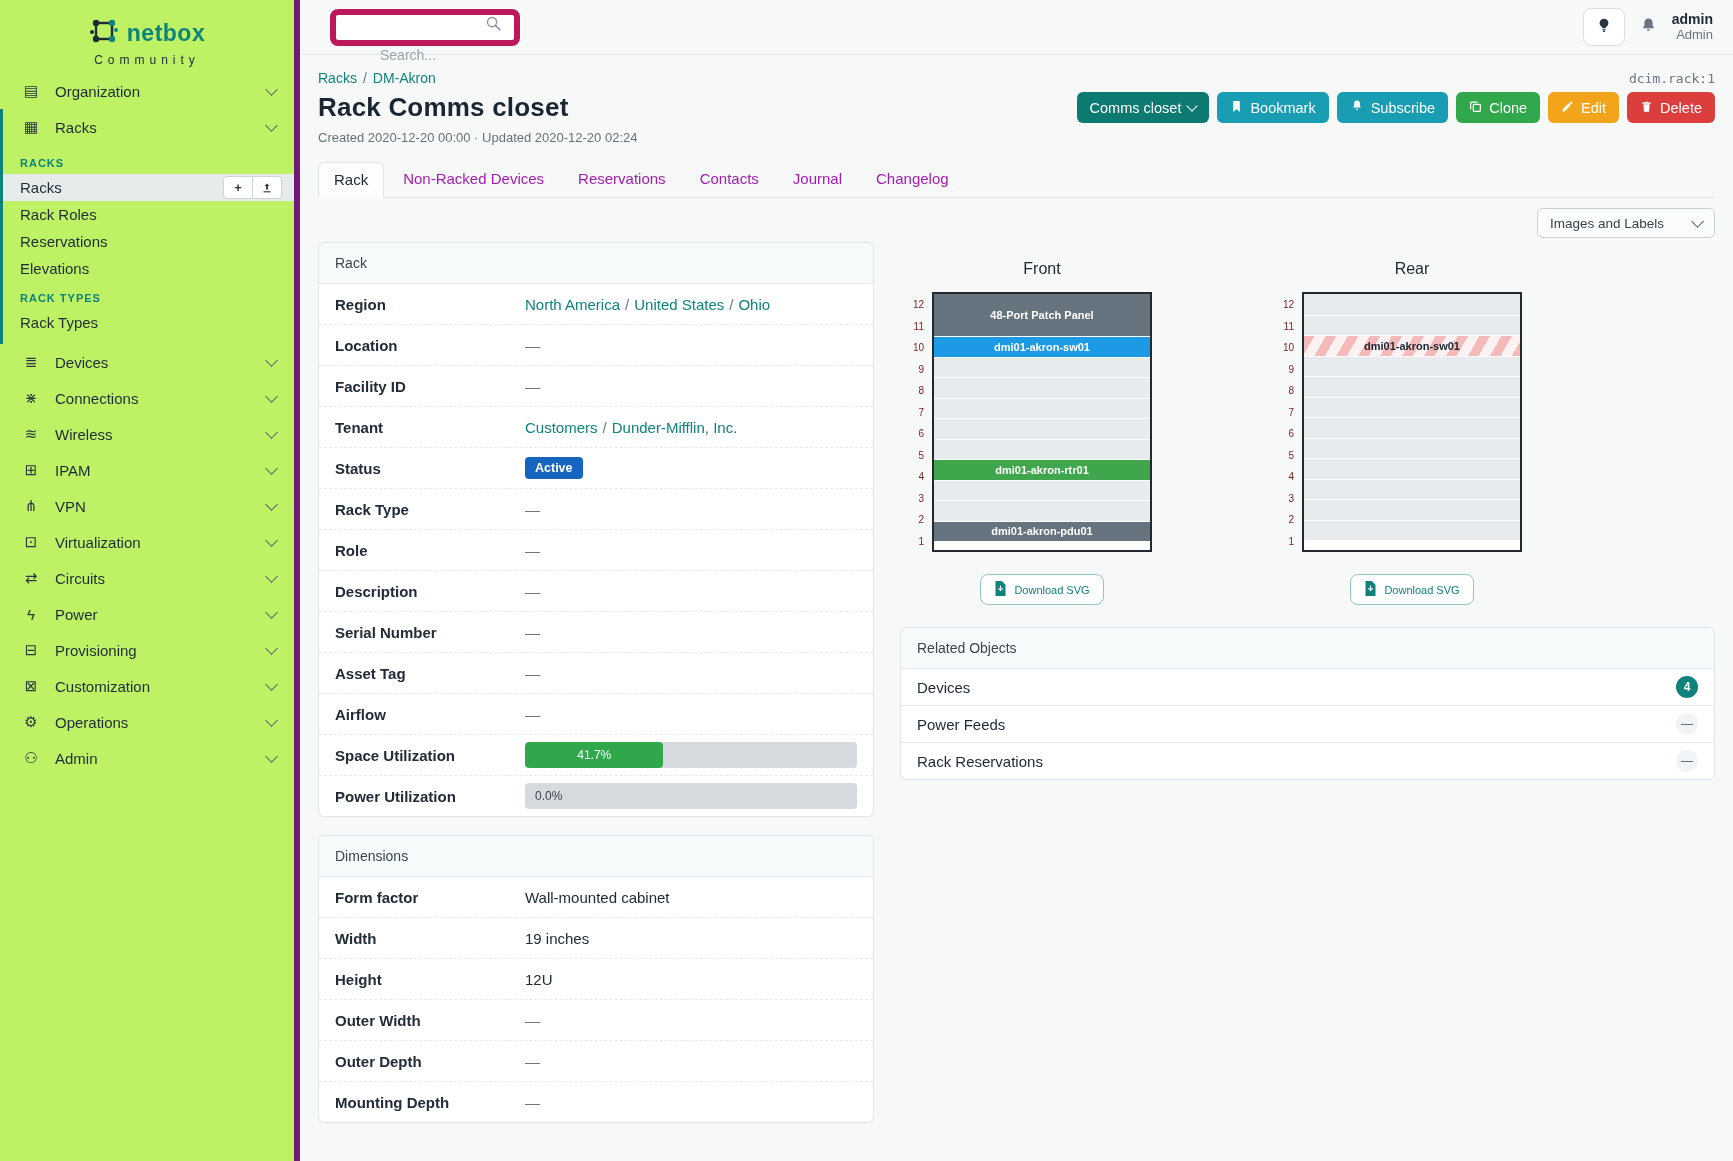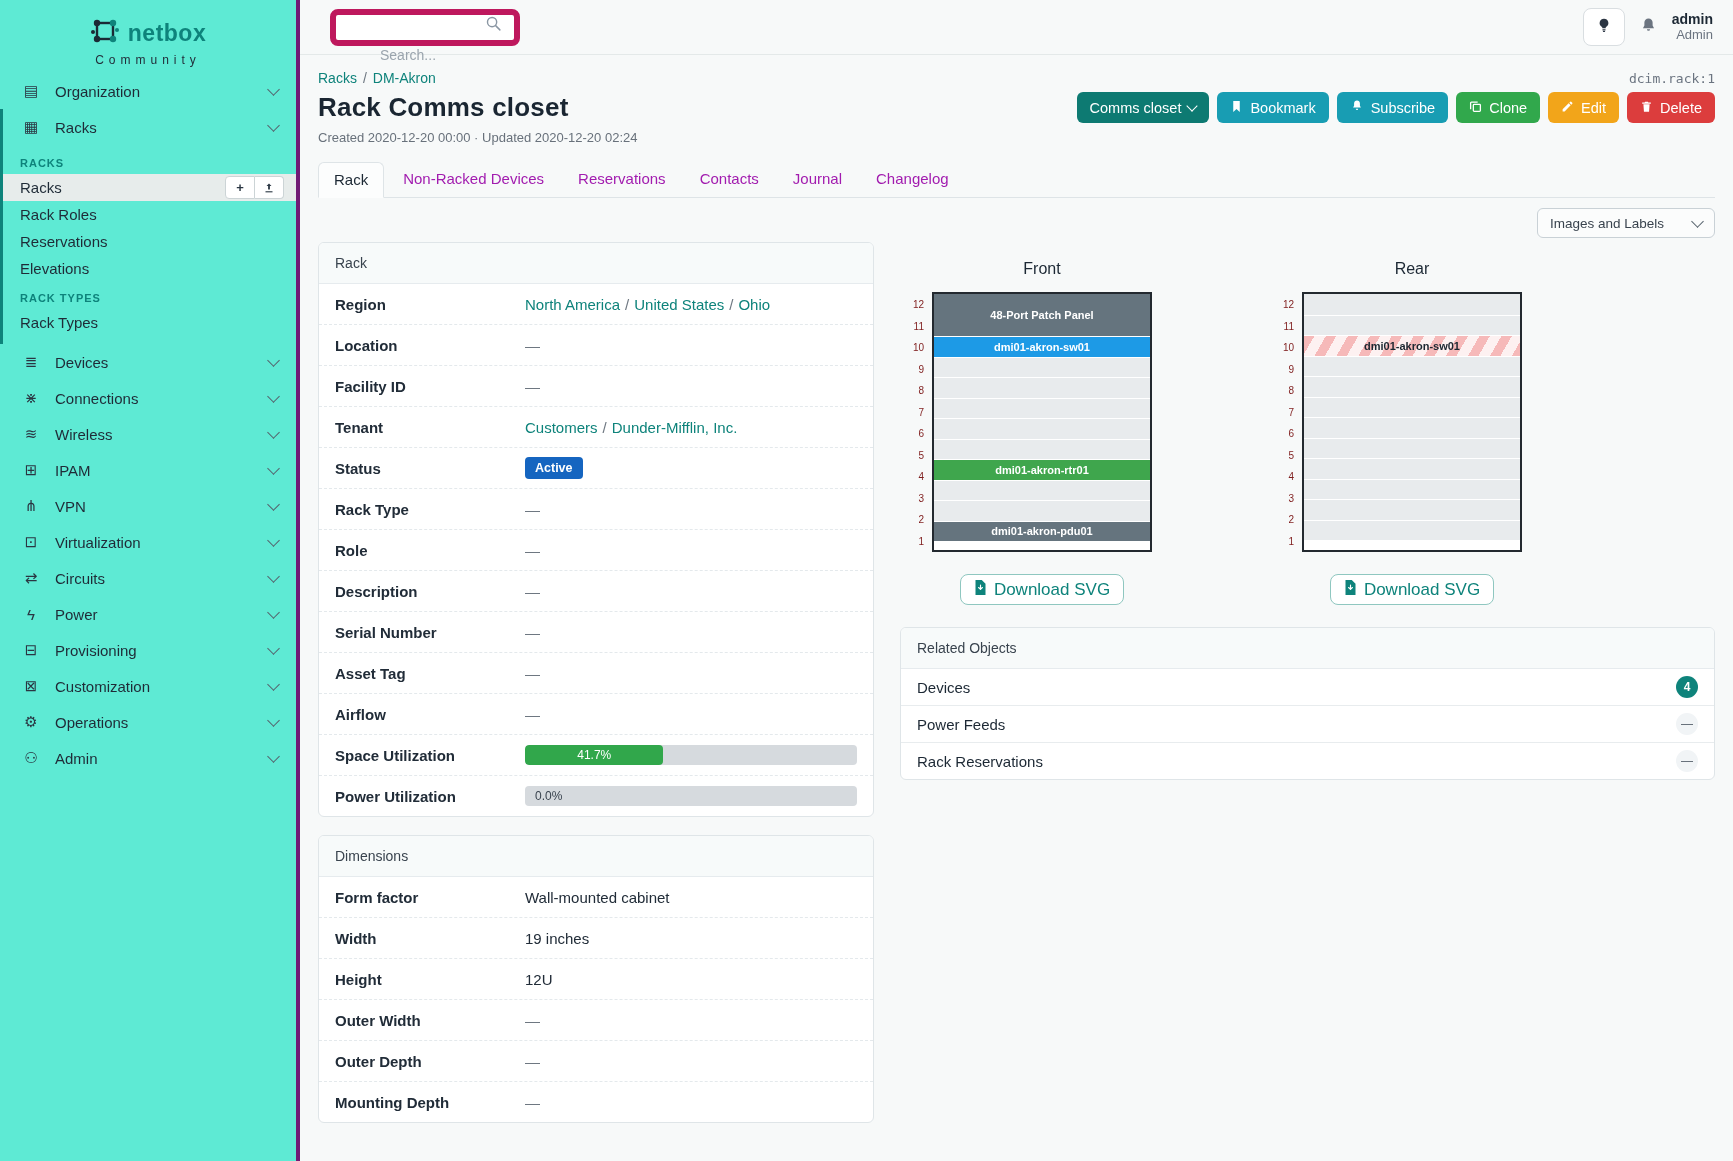--- a/index.html
+++ b/index.html
@@ -1,20 +1,20 @@
 <!DOCTYPE html>
 <html><head>
 <meta charset="utf-8">
 <style>
   html,body{margin:0;padding:0;}
   body{width:1733px;height:1161px;overflow:hidden;font-family:"Liberation Sans","DejaVu Sans",sans-serif;background:#f7f9f9;color:#222e3a;}
   .app{position:relative;width:1733px;height:1161px;overflow:hidden;}
 
   
-  .sidebar{position:absolute;left:0;top:0;width:300px;height:100%;background:#5eead4;border-right:4px solid #701a75;box-sizing:border-box;}
+  .sidebar{position:absolute;left:0;top:0;width:300px;height:100%;background:#bef264;border-right:6px solid #701a75;box-sizing:border-box;}
   .brand{padding:16px 0 6px 0;text-align:center;}
   .brand-row{display:flex;align-items:center;justify-content:center;gap:8px;}
   .brand-name{font-size:23px;font-weight:bold;color:#0e837b;letter-spacing:.5px;}
   .brand-tag{margin-top:3px;font-size:12px;letter-spacing:5px;color:#222e3a;}
   .s-item{display:flex;align-items:center;height:36px;padding:0 14px 0 20px;font-size:15px;color:#1f2b37;cursor:pointer;}
   .s-icon{width:22px;margin-right:13px;font-size:15px;color:#2a3642;text-align:center;}
   .s-label{flex:1;}
   .chev{width:8px;height:8px;border-right:1.6px solid #55606b;border-bottom:1.6px solid #55606b;transform:rotate(45deg);margin-right:4px;margin-top:-4px;}
   .s-group{border-left:3px solid #0e837b;padding:2px 0 8px 0;}
   .s-item.expanded{border-left:3px solid #0e837b;padding-left:17px;}
@@ -70,21 +70,21 @@
   .panel{background:#fff;border:1px solid #dfe5e8;border-radius:6px;overflow:hidden;margin-bottom:18px;}
   .panel-h{height:40px;display:flex;align-items:center;padding:0 16px;background:#f7fafa;border-bottom:1px solid #e6ebee;font-size:14px;color:#39434e;}
   .drow{display:flex;align-items:center;min-height:40px;padding:0 16px;border-bottom:1px dashed #e4e9ec;font-size:15px;}
   .drow:last-child{border-bottom:none;}
   .dlabel{width:190px;color:#212c38;flex:0 0 auto;font-weight:bold;}
   .dvalue{flex:1;color:#212c38;display:flex;align-items:center;}
   .dash{color:#6e7781;}
   .tlink{color:#0e837b;cursor:pointer;}
   .lsep{color:#6e7781;margin:0 5px;}
   .badge-status{background:#1565c0;color:#fff;font-size:12.5px;font-weight:bold;padding:4px 10px;border-radius:4px;}
-  .pbar{flex:1;height:20px;background:#d6dade;border-radius:4px;overflow:hidden;position:relative;max-width:344px;}
+  .pbar{flex:1;height:26px;background:#d6dade;border-radius:4px;overflow:hidden;position:relative;max-width:344px;}
   .pfill{height:100%;background:#31a74b;display:flex;align-items:center;justify-content:center;color:#fff;font-size:12px;border-radius:4px;}
   .plabel-zero{position:absolute;left:10px;top:0;height:100%;display:flex;align-items:center;font-size:12px;color:#39434e;text-align:center;}
 
   
   .view-select{position:absolute;right:0;top:-12px;width:178px;height:30px;border:1px solid #c9d1d6;border-radius:6px;background:#fbfcfc;display:flex;align-items:center;justify-content:space-between;padding:0 12px;box-sizing:border-box;font-size:13.5px;color:#39434e;cursor:pointer;}
   .vs-chev{width:8px;height:8px;border-right:1.6px solid #55606b;border-bottom:1.6px solid #55606b;transform:rotate(45deg);margin-top:-4px;}
   .elev-row{display:flex;padding-top:40px;}
   .elev{width:252px;}
   .elev + .elev{margin-left:118px;}
   .elev-title{margin-left:32px;width:220px;text-align:center;font-size:16px;color:#1c2834;margin-bottom:14px;}
@@ -93,21 +93,21 @@
   .unum{height:21.5px;display:flex;align-items:center;justify-content:flex-end;font-size:10px;color:#7f1d1d;}
   .rackbox{width:220px;border:2px solid #23292f;background:#fff;box-sizing:border-box;}
   .unit{display:flex;align-items:center;justify-content:center;font-size:11px;font-weight:bold;box-sizing:border-box;border-top:1px solid #fff;}
   .unit:first-child{border-top:none;}
   .u-emp{background:#e8ebed;}
   .u-slate{background:#65747e;color:#fff;}
   .u-blue{background:#1d9ae6;color:#fff;}
   .u-green{background:#3fa64d;color:#fff;}
   .u-striped{background:repeating-linear-gradient(120deg,#f6b9b9 0 9px,#fdf1f1 9px 19px);color:#1b2630;}
   .dl-row{margin-left:32px;width:220px;display:flex;justify-content:center;margin-top:22px;}
-  .btn-outline{display:flex;align-items:center;gap:7px;height:31px;padding:0 13px;border:1px solid #8fc7c0;border-radius:8px;background:#fff;color:#0e837b;font-size:17px;font-weight:500;cursor:pointer;}
+  .btn-outline{display:flex;align-items:center;gap:7px;height:31px;padding:0 13px;border:1px solid #8fc7c0;border-radius:8px;background:#fff;color:#0e837b;font-size:11px;font-weight:500;cursor:pointer;}
 
   .related{margin-top:22px;}
   .rrow{display:flex;align-items:center;justify-content:space-between;height:36px;padding:0 16px;border-bottom:1px solid #e8ecee;font-size:15px;color:#1c2834;cursor:pointer;}
   .rrow:last-child{border-bottom:none;}
   .rbadge{min-width:22px;height:22px;border-radius:11px;background:#0e837b;color:#fff;font-size:12px;font-weight:bold;display:flex;align-items:center;justify-content:center;padding:0 4px;box-sizing:border-box;}
   .rbadge.none{background:#f1f4f6;color:#55606b;font-weight:normal;}
 </style>
 </head>
 <body>
 

